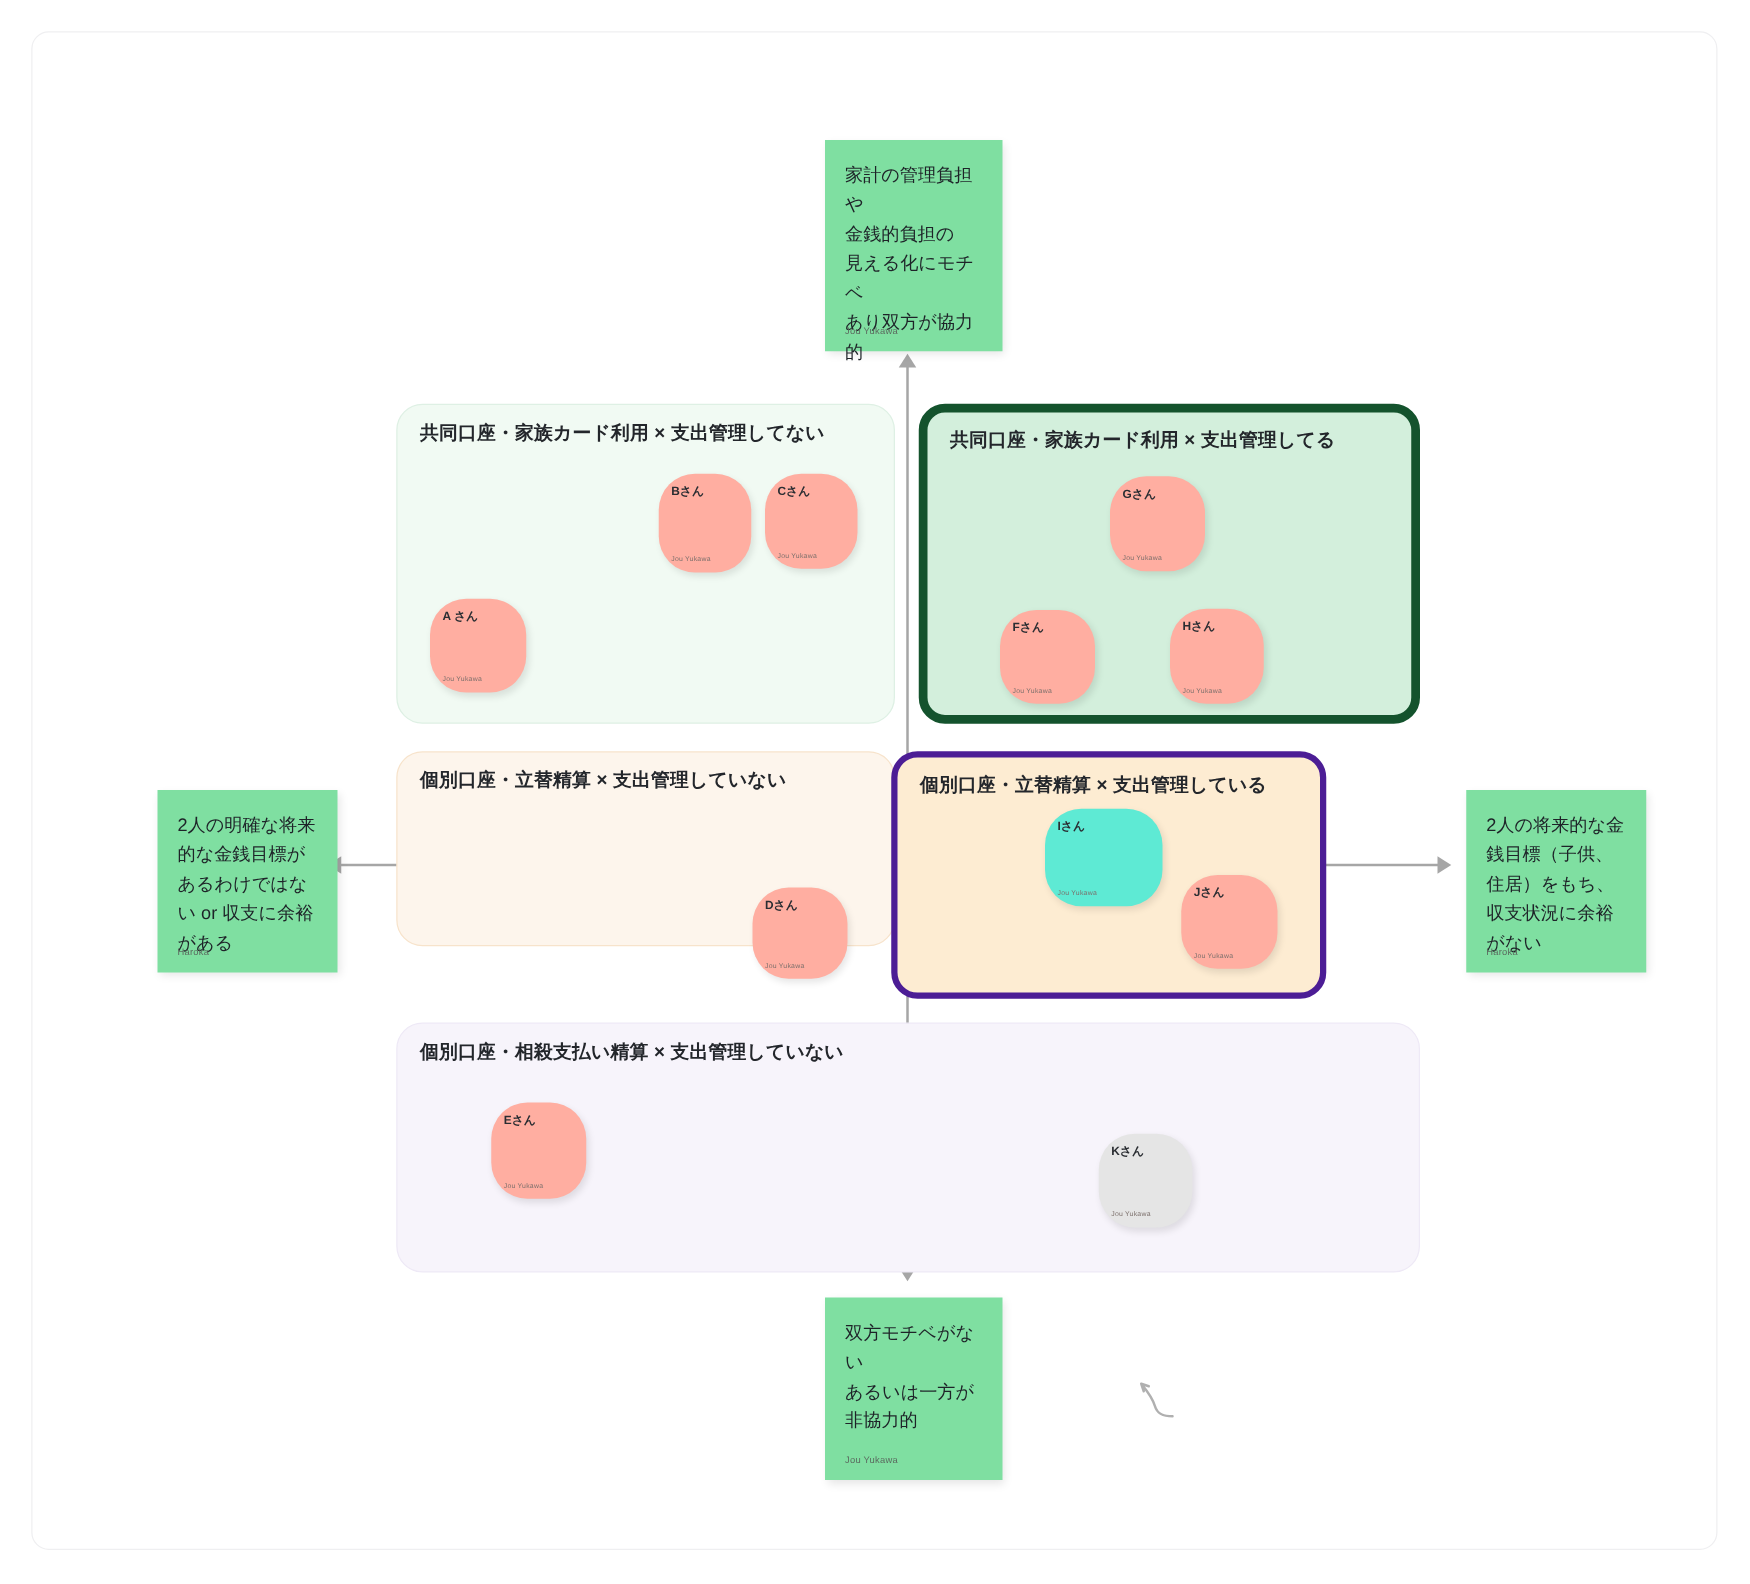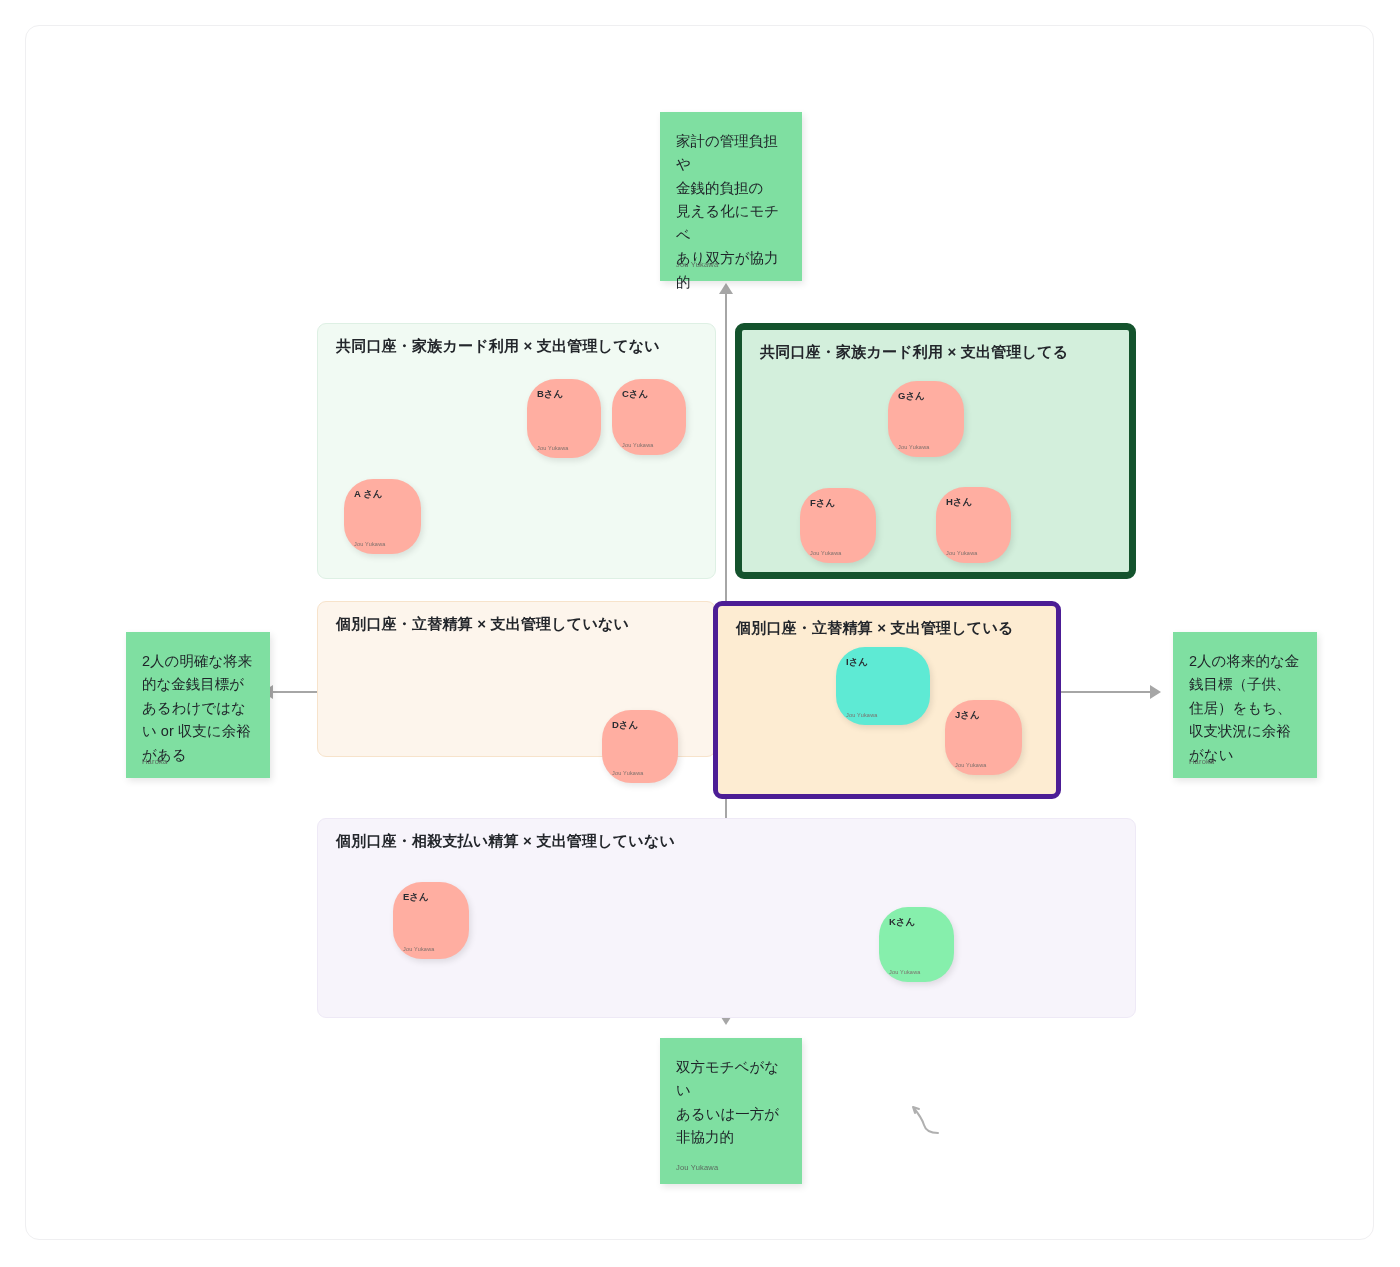--- a/index.html
+++ b/index.html
@@ -73,21 +73,21 @@
     left: 1124px;
     top: 659px;
     border-top: 7px solid transparent;
     border-bottom: 7px solid transparent;
     border-left: 11px solid #a6a6a6;
   }
 
   
   .zone {
     position: absolute;
-    border-radius: 9px;
+    border-radius: 21px;
     box-sizing: border-box;
     text-decoration: underline;
   }
   .zone-title {
     position: absolute;
     left: 18px;
     top: 13px;
     font-size: 15px;
     font-weight: bold;
     color: #23262b;
@@ -260,21 +260,21 @@
         <div class="note-author">Jou Yukawa</div>
       </div>
       <div class="note note-pink" style="left: 810px; top: 621px; width: 94px; height: 78px; background: #5eead4;">
         <div class="note-label">Iさん</div>
         <div class="note-author">Jou Yukawa</div>
       </div>
       <div class="note note-pink" style="left: 919px; top: 674px; width: 77px; height: 75px; background: rgb(255, 174, 161);">
         <div class="note-label">Jさん</div>
         <div class="note-author">Jou Yukawa</div>
       </div>
-      <div class="note note-pink" style="left: 853px; top: 881px; width: 75px; height: 75px; background: #86efac;">
+      <div class="note note-pink" style="left: 853px; top: 881px; width: 75px; height: 75px; background: #e5e5e5;">
         <div class="note-label">Kさん</div>
         <div class="note-author">Jou Yukawa</div>
       </div>
     </div>
 
   <div id="cursor-glyph">
     <svg width="34" height="38" viewBox="0 0 34 38" fill="none">
       <path d="M5 9 L3 3 M3 3 L9 5 M3 3 C3 3 12 14 14 21 C16 28 22 29 28 29" stroke="#b0b0b0" stroke-width="2" stroke-linecap="round" stroke-linejoin="round" fill="none"></path>
     </svg>
   </div>

